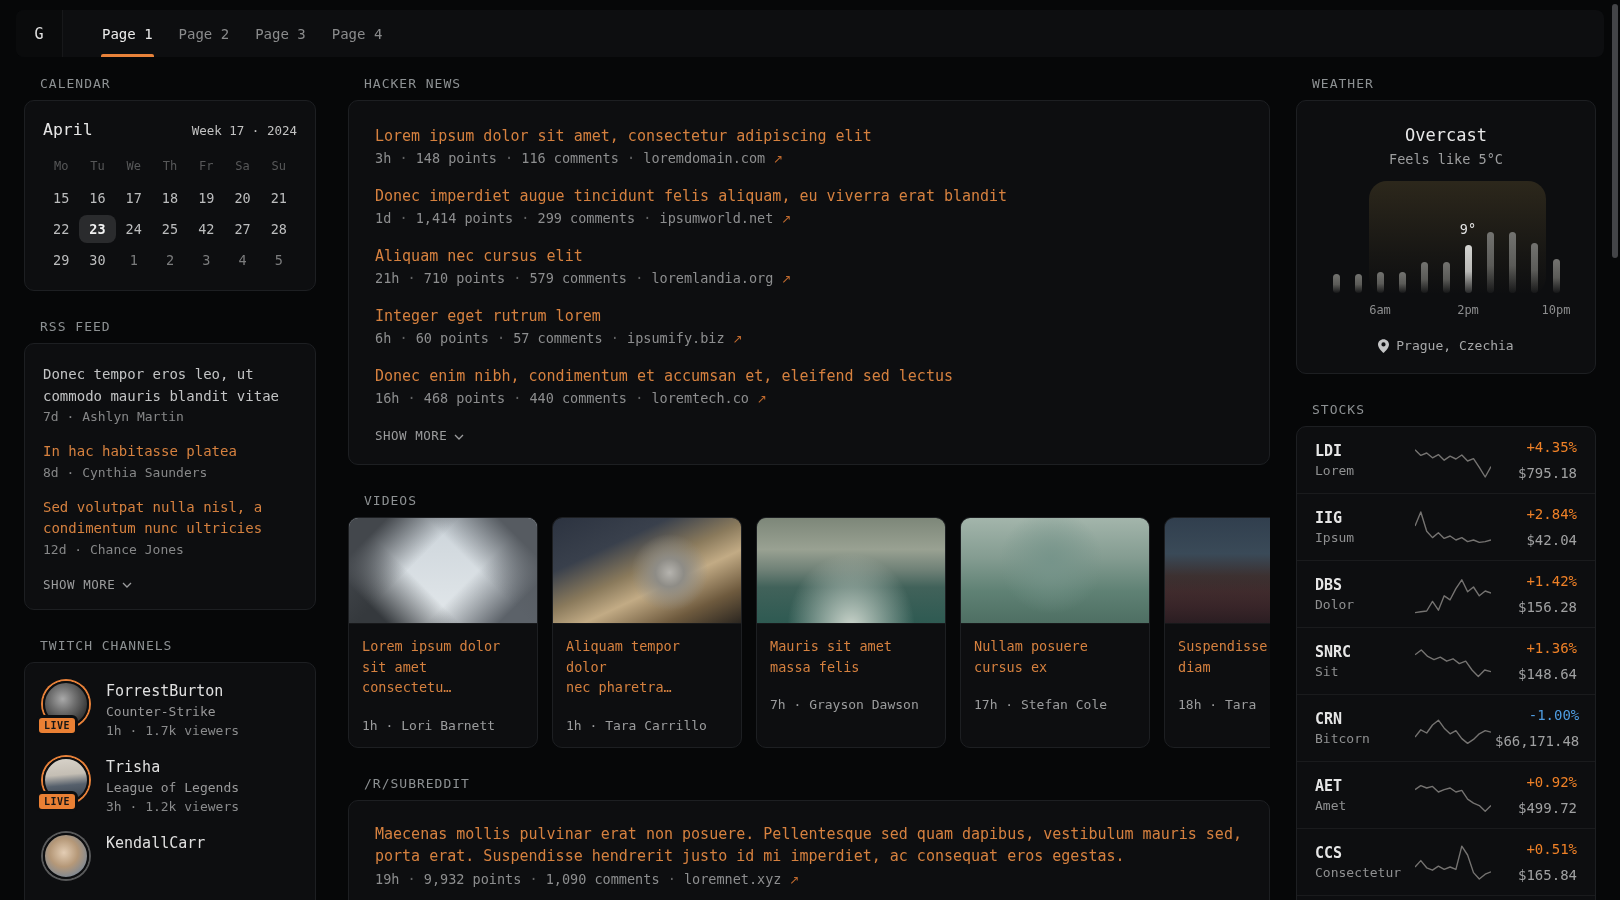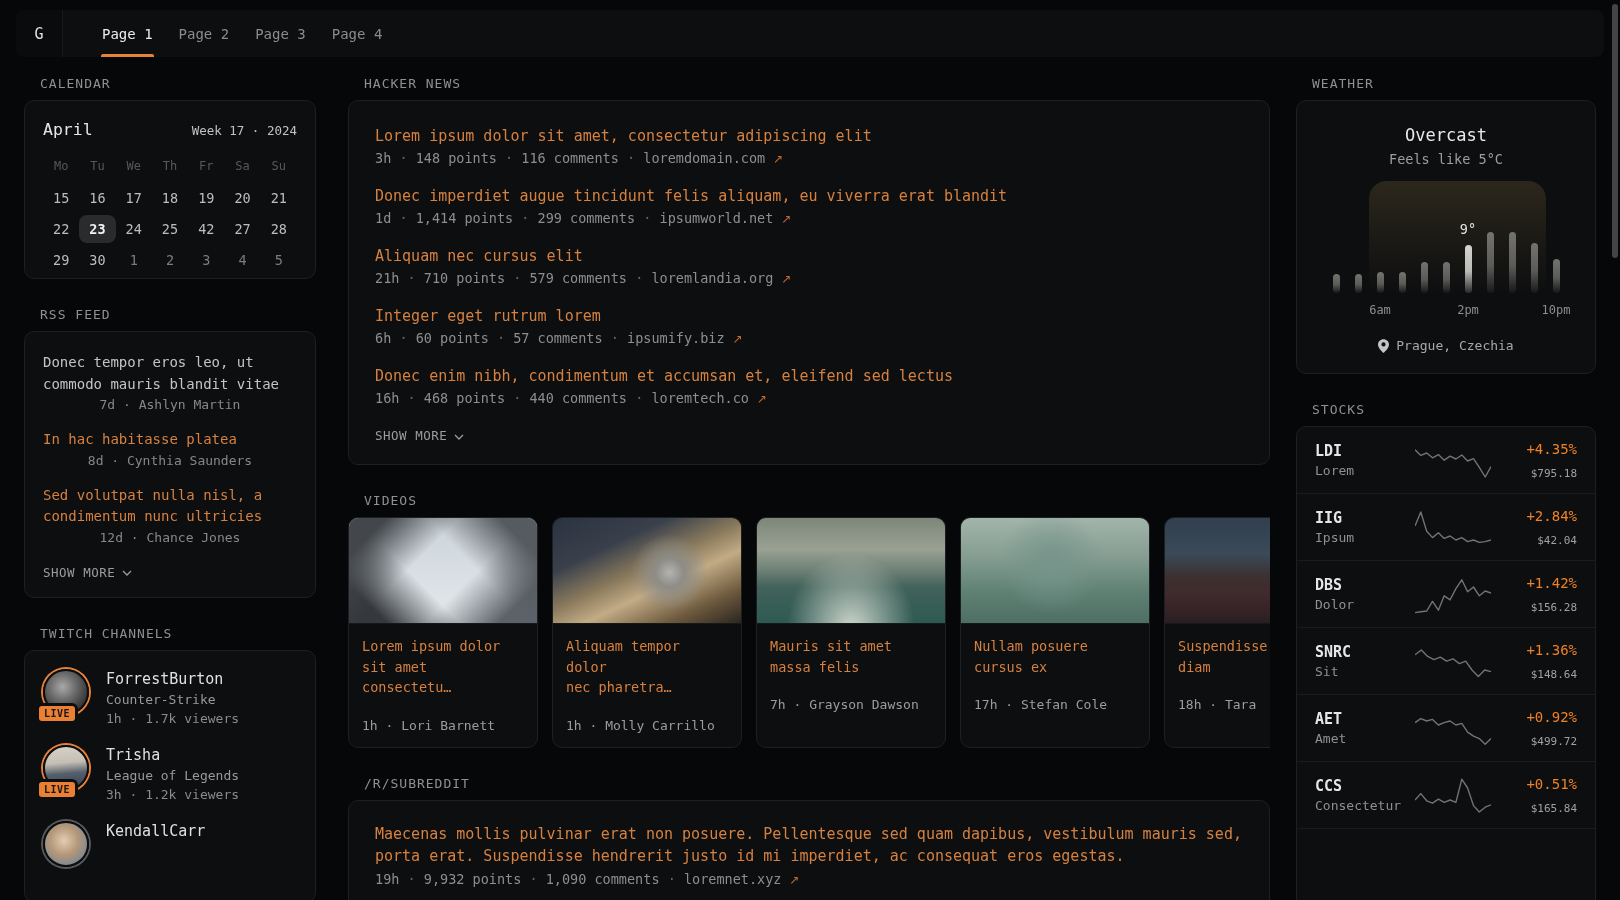--- a/index.html
+++ b/index.html
@@ -35,38 +35,38 @@
   .col-mid   { left:348px;  width:922px; }
   .col-right { left:1296px; width:300px; }
   .section { margin-bottom:28px; }
   .sec-head {
     font-size:13px; letter-spacing:1px; color:#8d9193; margin:0 0 9px 16px;
   }
   .widget {
     background:#0d0e10; border:1px solid #1d1f22; border-radius:10px;
   }
   
-  .cal { padding:19px 18px 4px; }
+  .cal { padding:19px 18px 16px; }
   .cal-top { display:flex; justify-content:space-between; align-items:baseline; }
   .cal-month { font-size:16.5px; color:#e6e6e6; }
   .cal-week  { font-size:12.5px; color:#c2c2c2; }
   .cal-grid { display:grid; grid-template-columns:repeat(7,1fr); margin-top:16px; row-gap:3px; }
   .dow { text-align:center; font-size:12px; color:#575859; padding:4px 0 8px; }
   .day {
     text-align:center; font-size:13.5px; color:#bcbdbe; padding:6px 0;
     border-radius:8px;
   }
   .day.muted { color:#7b7c7d; }
   .day.sel { background:#2a2b2d; color:#f2f2f2; font-weight:bold; }
   
   .rss { padding:20px 18px 16px; }
   .rss-item { margin-bottom:17px; }
   .rss-title { display:block; font-size:14px; line-height:21.5px; color:#d6813f; white-space:pre-line; }
   .rss-title.read { color:#c3c4c5; }
-  .feed-meta { font-size:13px; color:#868788; margin-top:2px;text-align:center; }
+  .feed-meta { font-size:13px; color:#868788; margin-top:2px; }
   .show-more {
     display:inline-flex; align-items:center; gap:7px; font-size:12.5px;
     letter-spacing:0.5px; color:#9b9c9d; cursor:pointer; margin-top:2px;
   }
   .show-more svg { margin-top:2px; }
   
   .twitch { padding:18px 18px 16px; }
   .tw-row { display:flex; margin-bottom:19px; }
   .tw-avwrap { position:relative; width:46px; height:46px; margin-right:17px; flex:none; }
   .tw-av {
@@ -151,21 +151,21 @@
   .st-row { display:flex; align-items:center; padding:10px 18px; border-top:1px solid #1a1b1d; min-height:63px; }
   .st-row:first-child { border-top:none; }
   .st-left { flex:0 0 100px; }
   .st-ticker { font-size:15px; font-weight:bold; color:#e6e6e6; }
   .st-name { font-size:13px; color:#8f9091; margin-top:3px; }
   .st-spark { flex:0 0 80px; display:flex; align-items:center; }
   .st-right { flex:1; text-align:right; }
   .st-chg { font-size:14px; }
   .st-chg.up { color:#ef8127; }
   .st-chg.down { color:#4f9ce0; }
-  .st-price { font-size:11px; color:#a0a1a2; margin-top:10px; }
+  .st-price { font-size:14px; color:#a0a1a2; margin-top:10px; }
   
   .scroll-thumb {
     position:absolute; right:2px; top:4px; width:6px; height:254px;
     background:#434447; border-radius:3px;
   }
   a { text-decoration:none; cursor:pointer; }
 </style>
 </head>
 <body>
 
@@ -307,21 +307,21 @@
               <a class="vtitle">Lorem ipsum dolor
 sit amet consectetu…</a>
               <div class="vmeta">1h · Lori Barnett</div>
             </div>
           </div>
           <div class="vcard">
             <div class="vthumb th-camera"></div>
             <div class="vbody">
               <a class="vtitle">Aliquam tempor dolor
 nec pharetra…</a>
-              <div class="vmeta">1h · Molly Carrillo</div>
+              <div class="vmeta">1h · Tara Carrillo</div>
             </div>
           </div>
           <div class="vcard">
             <div class="vthumb th-boat"></div>
             <div class="vbody">
               <a class="vtitle">Mauris sit amet
 massa felis</a>
               <div class="vmeta">7h · Grayson Dawson</div>
             </div>
           </div>
@@ -451,20 +451,35 @@
                 <polyline points="0.0,16.8 6.3,12.0 12.7,18.4 19.0,21.6 25.3,19.2 31.7,23.2 38.0,20.8 44.3,25.6 50.7,23.2 57.0,32.0 63.3,38.4 69.7,32.0 76.0,33.6" fill="none" stroke="#757371" stroke-width="1.4" stroke-linejoin="round"></polyline>
               </svg>
             </div>
             <div class="st-right">
               <div class="st-chg up">+1.36%</div>
               <div class="st-price">$148.64</div>
             </div>
           </div>
           <div class="st-row">
             <div class="st-left">
+              <div class="st-ticker">CRN</div>
+              <div class="st-name">Bitcorn</div>
+            </div>
+            <div class="st-spark">
+              <svg width="76" height="46" viewBox="0 0 76 46">
+                <polyline points="0.0,32.0 5.8,24.8 11.7,28.0 17.5,20.0 23.4,15.2 29.2,23.2 35.1,28.8 40.9,25.6 46.8,33.6 52.6,38.4 58.5,34.4 64.3,28.8 70.2,25.6 76.0,27.2" fill="none" stroke="#757371" stroke-width="1.4" stroke-linejoin="round"></polyline>
+              </svg>
+            </div>
+            <div class="st-right">
+              <div class="st-chg down">-1.00%</div>
+              <div class="st-price">$66,171.48</div>
+            </div>
+          </div>
+          <div class="st-row">
+            <div class="st-left">
               <div class="st-ticker">AET</div>
               <div class="st-name">Amet</div>
             </div>
             <div class="st-spark">
               <svg width="76" height="46" viewBox="0 0 76 46">
                 <polyline points="0.0,17.6 5.8,13.6 11.7,16.0 17.5,14.4 23.4,20.0 29.2,17.6 35.1,16.0 40.9,20.0 46.8,18.4 52.6,27.2 58.5,31.2 64.3,33.6 70.2,39.2 76.0,33.6" fill="none" stroke="#757371" stroke-width="1.4" stroke-linejoin="round"></polyline>
               </svg>
             </div>
             <div class="st-right">
               <div class="st-chg up">+0.92%</div>

